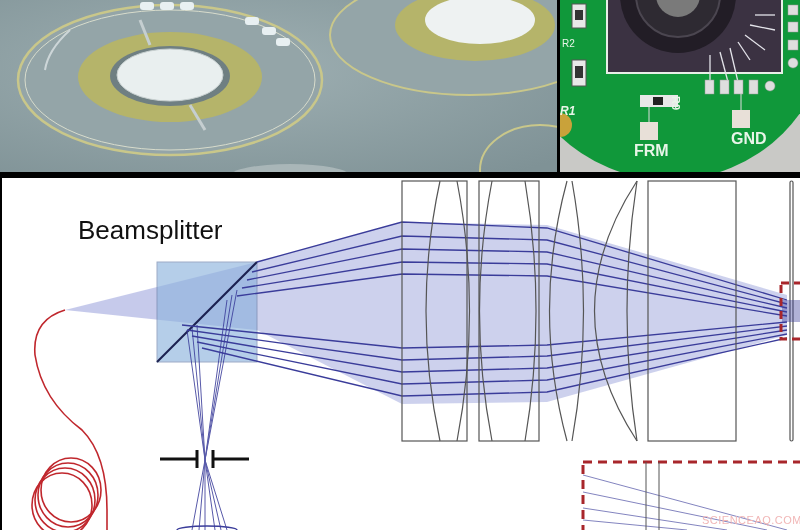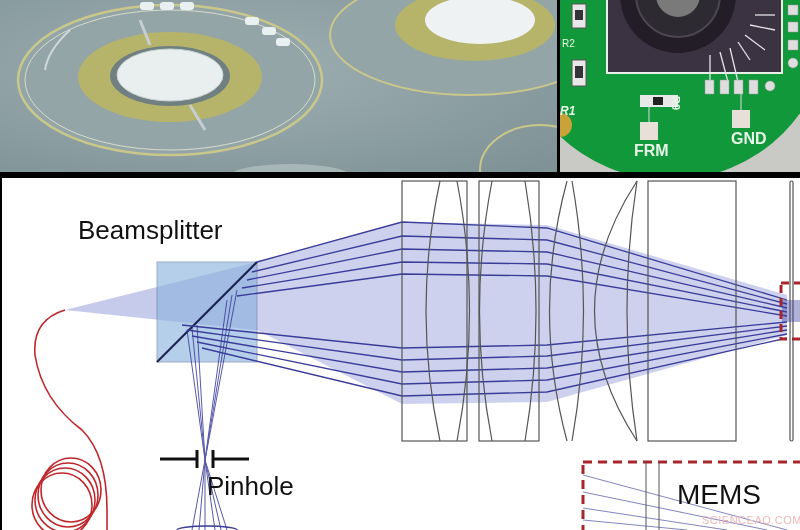--- a/index.html
+++ b/index.html
@@ -182,18 +182,16 @@
         <path d="M38 310 Q 5 320 8 355 Q 15 400 55 430 Q 80 455 80 510 L 80 530"></path>
         <ellipse cx="35" cy="505" rx="30" ry="32"></ellipse>
         <ellipse cx="38" cy="500" rx="30" ry="32"></ellipse>
         <ellipse cx="41" cy="495" rx="30" ry="32"></ellipse>
         <ellipse cx="44" cy="490" rx="30" ry="32"></ellipse>
       </g>
 
       <ellipse cx="180" cy="530" rx="30" ry="4" fill="none" stroke="#3a3c9a" stroke-width="1.5"></ellipse>
     </svg>
     <span class="label" style="left:76px;top:37px;font-size:26px;">Beamsplitter</span>
-    <span class="label" style="left:205px;top:293px;font-size:26px;">Pinhole</span>
-    <span class="label" style="left:675px;top:301px;font-size:28px;">MEMS</span>
   </div>
 </div>
 
 <span class="watermark" style="left:702px;top:514px;">SCIENCEAQ.COM</span>
 
 </body></html>

